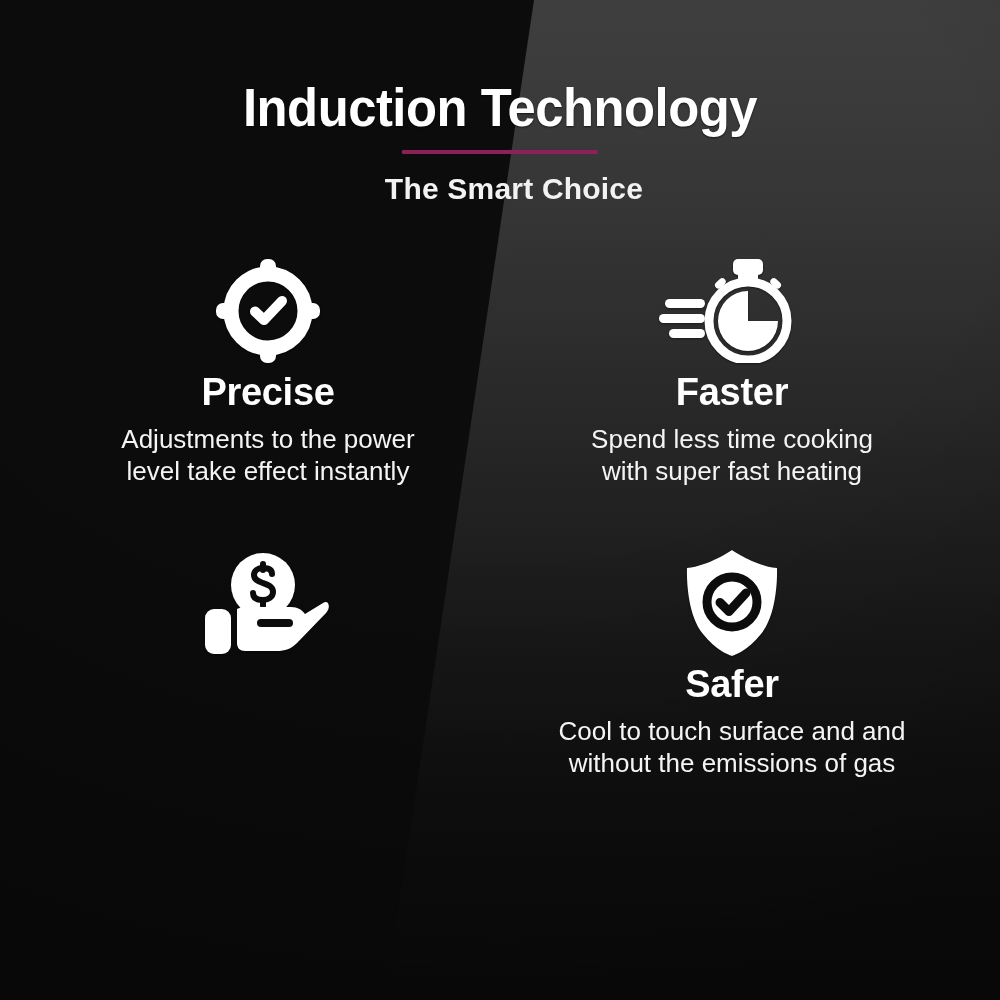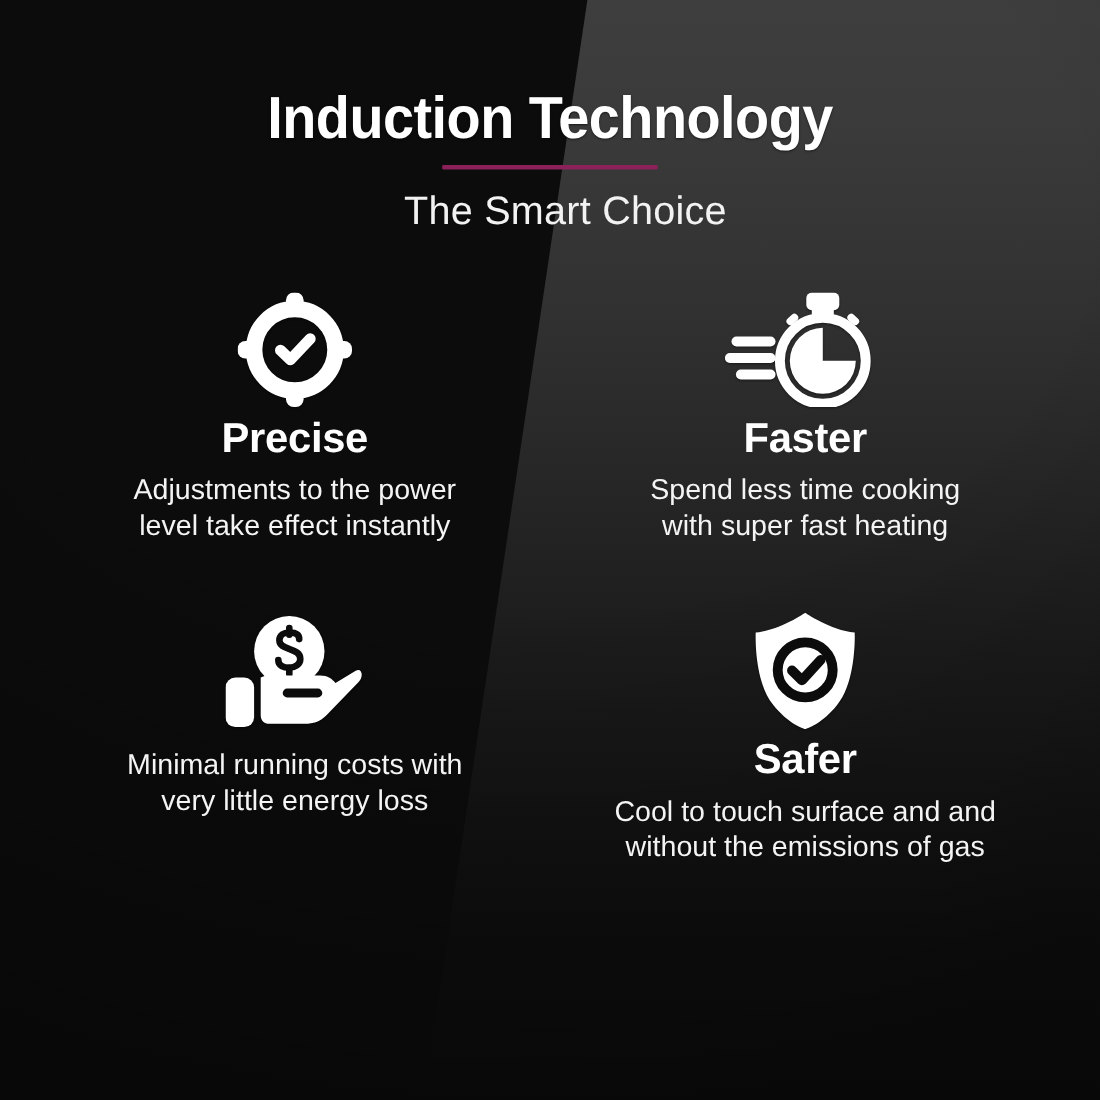--- a/index.html
+++ b/index.html
@@ -82,22 +82,22 @@
   .title-rule {
     width: 196px;
     height: 4px;
     margin: 14px auto 0 auto;
     border-radius: 1px;
     background: #8c2059;
   }
   .subtitle {
     margin: 18px 0 0 0;
     color: #f2f2f2;
-    font-size: 36px;
-    font-weight: normal;
+    font-size: 30px;
+    font-weight: bold;
     letter-spacing: 0.2px;
     line-height: 1.1;
     padding-left: 28px;
   }
 
   
   .grid {
     margin-top: 52px;
     display: grid;
     grid-template-columns: 1fr 1fr;
@@ -225,22 +225,20 @@
               <path d="M32 58 C40 54 48 54 56 56 L86 56
                        C93 56 97 59 100 63 L118 52
                        C124 48 126 57 121 62 L92 92
                        C86 98 80 100 72 100 L40 100
                        C35 100 32 97 32 92 Z"></path>
 
               <path d="M56 72 L84 72" stroke="#0c0c0c" stroke-width="8" stroke-linecap="round"></path>
             </g>
           </svg>
         </div>
-        <p class="feature-desc">Minimal running costs with
-very little energy loss</p>
       </div>
 
       <div class="feature">
         <div class="feature-icon">
           <svg width="98" height="106" viewBox="0 0 98 106" aria-hidden="true">
             <g fill="#ffffff">
 
               <path d="M49 0 C49 0 26 16 4 18 C4 18 2 62 20 84
                        C33 100 44 104 49 106 C54 104 65 100 78 84
                        C96 62 94 18 94 18 C72 16 49 0 49 0 Z"></path>

